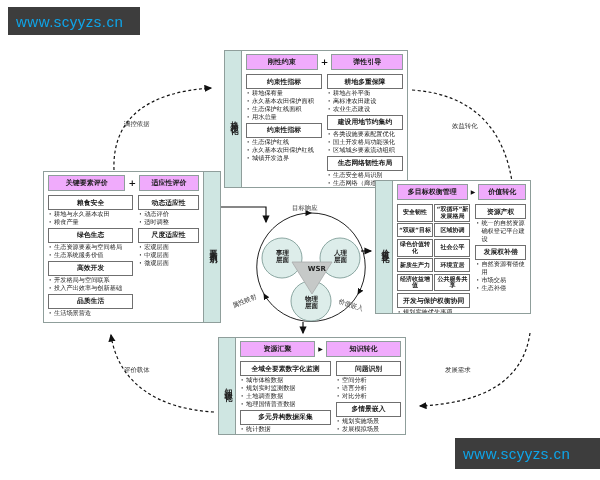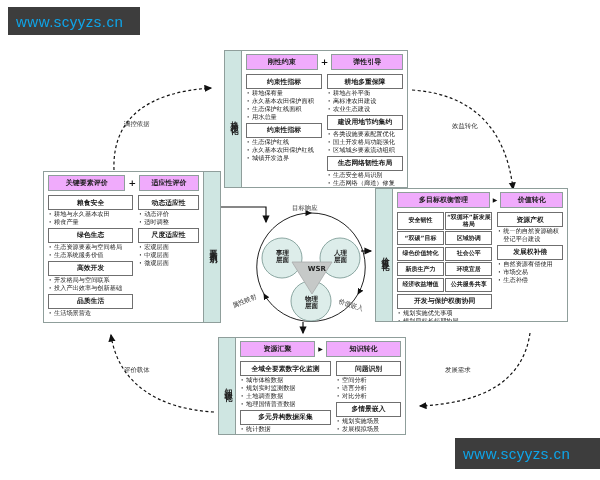--- a/index.html
+++ b/index.html
@@ -129,21 +129,21 @@
         <div class="bullet">中观层面</div>
         <div class="bullet">微观层面</div>
       </div>
     </div>
   </div>
   <div class="strip sr">
     <span class="vtext">要素识别</span>
   </div>
 </div>
 
-<div class="panel" style="left:375px;top:188px;width:193px;height:134px">
+<div class="panel" style="left:375px;top:180px;width:156px;height:134px">
   <div class="strip sl">
     <span class="vtext">价值显化</span>
   </div>
   <div class="pbody">
     <div class="phead">
       <div class="hbox" style="flex:1.5">多目标权衡管理</div>
       <div class="pjoin arrow">▶</div>
       <div class="hbox">价值转化</div>
     </div>
     <div class="cols">

